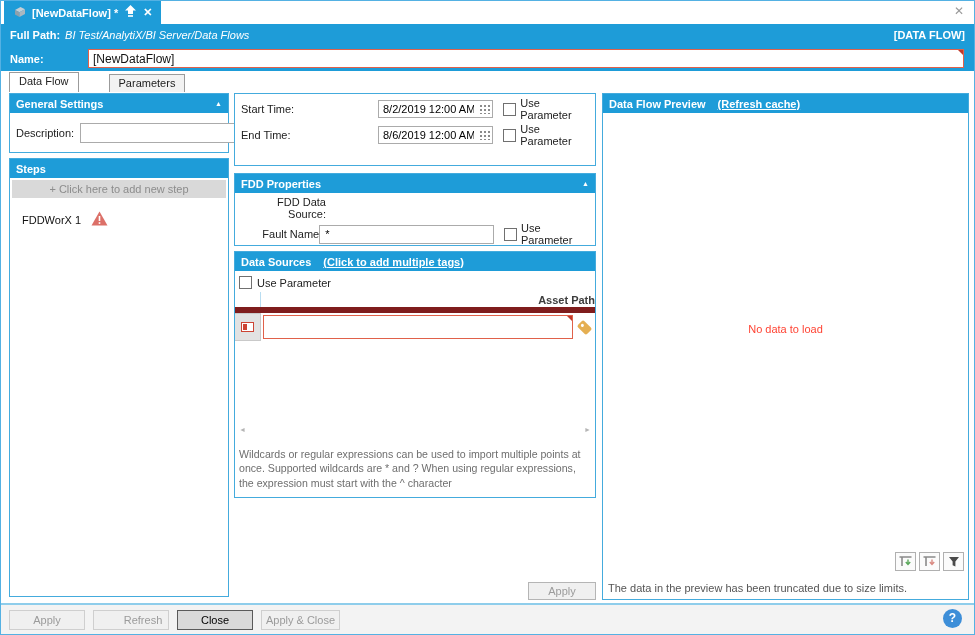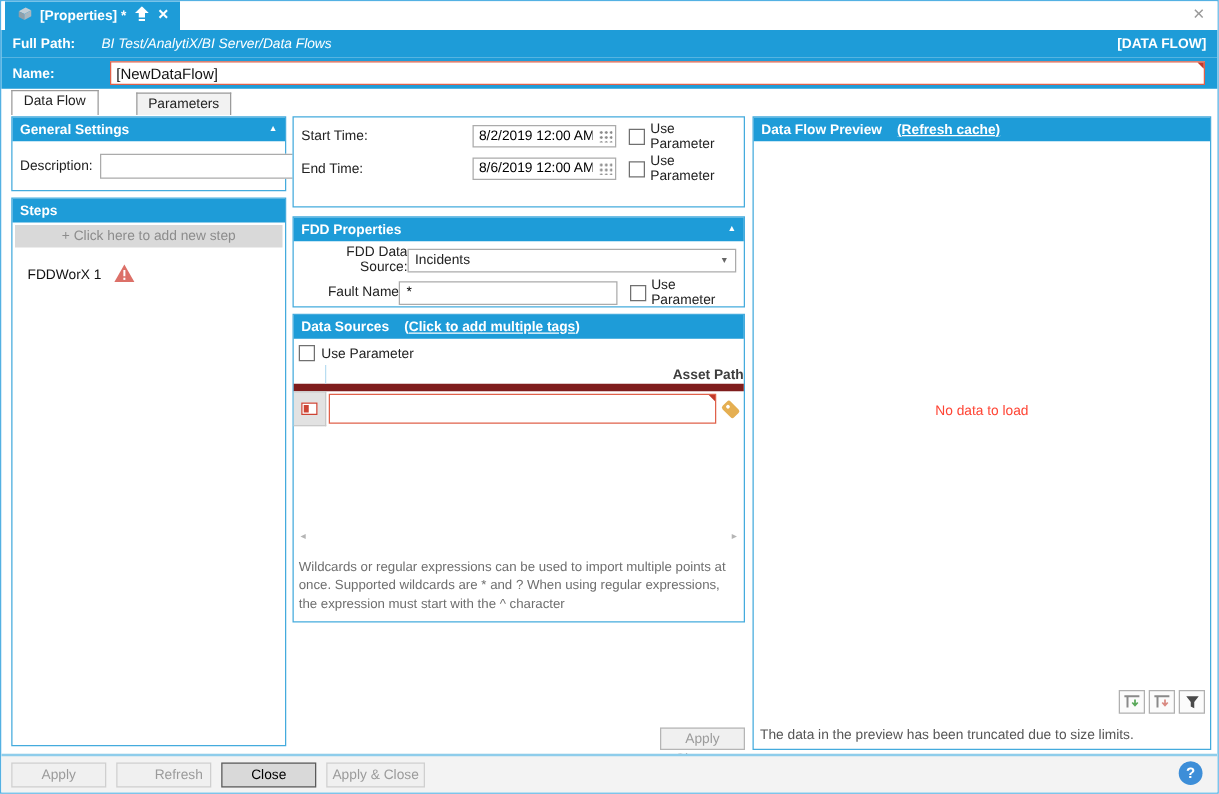--- a/index.html
+++ b/index.html
@@ -16,21 +16,21 @@
   
   .titlebar { position: absolute; top: 0; left: 0; right: 0; height: 23px; background: #fff; }
   .doc-tab { position: absolute; left: 3px; top: 0; height: 23px; background: #1e9cd8;
     color: #fff; display: flex; align-items: center; gap: 6px; padding: 0 9px; cursor: default; }
   .doc-tab-title { font-weight: bold; font-size: 11px; }
   .tab-close, .uparrow { color: #fff; font-weight: bold; font-size: 11px; line-height: 1; }
   .win-close { position: absolute; right: 10px; top: 4px; color: #9a9a9a; font-size: 12px; line-height: 1; }
 
   
   .pathbar, .namebar { position: absolute; left: 0; right: 0; background: #1e9cd8; color: #fff;
-    display: flex; align-items: center; padding: 1px 9px; gap: 16px; }
+    display: flex; align-items: center; padding: 1px 9px; }
   .pathbar { top: 23px; height: 22px; }
   .namebar { top: 45px; height: 25px; }
   .pp-label { font-weight: bold; margin-right: 5px; }
   .pp-value { font-style: italic; }
   .badge { margin-left: auto; font-weight: bold; }
   .nm-label { font-weight: bold; width: 46px; }
   .input-wrap { position: relative; margin-left: 32px; }
   .name-wrap { position: absolute; left: 55px; right: 10px; top: 3px; height: 19px; }
   .name-wrap input { width: 100%; height: 19px; border: 1px solid #e0614a; padding: 0 4px;
     font-family: inherit; font-size: 12px; color: #111; outline: none; }
@@ -133,21 +133,21 @@
 
   <div class="titlebar">
     <div class="doc-tab">
       <span>
         <svg width="13" height="12" viewBox="0 0 13 12">
           <polygon points="2,4 7.5,1 12,3.2 6.5,6.2" fill="#c3ced6"></polygon>
           <polygon points="2,4 6.5,6.2 6.5,11 2,8.6" fill="#8fa0ab"></polygon>
           <polygon points="6.5,6.2 12,3.2 12,8 6.5,11" fill="#aab7c0"></polygon>
         </svg>
       </span>
-      <span class="doc-tab-title">[Properties] *</span>
+      <span class="doc-tab-title">[NewDataFlow] *</span>
       <span class="uparrow">
         <svg width="13" height="13" viewBox="0 0 13 13">
           <path d="M6.5 0 L12 5.4 H9 V9 H4 V5.4 H1 Z" fill="#ffffff"></path>
           <rect x="4" y="10.2" width="5" height="1.6" fill="#ffffff"></rect>
         </svg>
       </span>
       <span class="tab-close">✕</span>
     </div>
     <span class="win-close">✕</span>
   </div>
@@ -220,24 +220,20 @@
     </div>
   </div>
 
   <div class="panel" id="panel-fdd">
     <div class="panel-header">
       <span>FDD Properties</span>
       <span class="collapse">▲</span>
     </div>
     <div class="fdd-row">
       <span class="lbl">FDD Data Source:</span>
-      <div class="dropdown">
-        <span>Incidents</span>
-        <span class="dd-arrow">▼</span>
-      </div>
     </div>
     <div class="fdd-row">
       <span class="lbl">Fault Name</span>
       <div class="fault-wrap">
         <input value="*" style="">
       </div>
       <span class="cb"></span>
       <span>Use Parameter</span>
     </div>
   </div>

